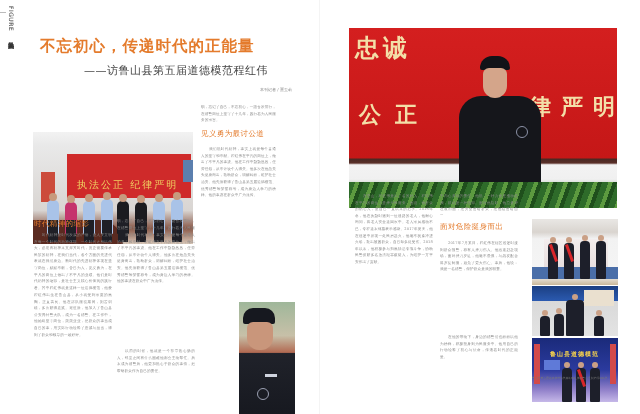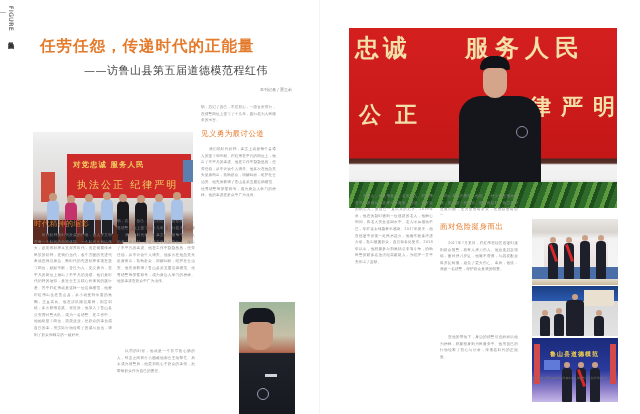--- a/index.html
+++ b/index.html
@@ -79,27 +79,26 @@
 <body>
 
 <div class="page page-left">
   <div class="vert-header">
     <span class="vh-en">FIGURE</span>
     <span class="vh-cn">风采人物</span>
     <span class="vh-sep"></span>
     
   </div>
 
-  <div class="title">任劳任怨，传递时代的正能量</div>
+  <div class="title">不忘初心，传递时代的正能量</div>
   <div class="subtitle">——访鲁山县第五届道德模范程红伟</div>
   <div class="byline">本刊记者 / 贾玉莉</div>
 
   <div class="photo ph-group">
     <div class="banner">
-      <span class="banner-text">对党忠诚  服务人民</span>
       <span class="banner-text2">执法公正  纪律严明</span>
     </div>
     <div class="side-board"></div>
     <div class="side-board2"></div>
     <div class="table"></div>
     <div class="person shirt-blue" style="left:14px;height:34px;">
         <div class="head"></div>
         <div class="legs"></div>
       </div>
     <div class="person shirt-pink" style="left:32px;height:32px;">
@@ -151,21 +150,20 @@
     <div class="badge"></div>
   </div>
 </div>
 
 <div class="gutter"></div>
 
 <div class="page page-right"></div>
 
 <div class="photo ph-hero">
   <span class="cal1">忠诚</span>
-  <span class="cal2">服务人民</span>
   <span class="cal3">公正</span>
   <span class="cal4">律严明</span>
   <div class="officer-body"></div>
   <div class="officer-cap"></div>
   <div class="officer-face"></div>
   <div class="officer-badge"></div>
   <div class="plants"></div>
 </div>
 
 <div class="col" style="left:355px;top:193px;width:78px;height:186px;text-indent:8px;">在鲁山，程红伟是出了名的好人。程红伟在平凡的岗位上坚持为民服务，他说，做群众的贴心人，是自己一直以来的追求。2016年冬，他在执勤时遇到一位迷路的老人，他耐心询问，将老人安全送回家中。老人家属感动不已，专程送来锦旗表示感谢。2017年夏天，他在巡逻中发现一处民房起火，他毫不犹豫冲进火场，救出被困群众，自己却多处受伤。2018年以来，他积极参与扫黑除恶专项斗争，协助民警抓获多名违法犯罪嫌疑人，为维护一方平安作出了贡献。</div>

